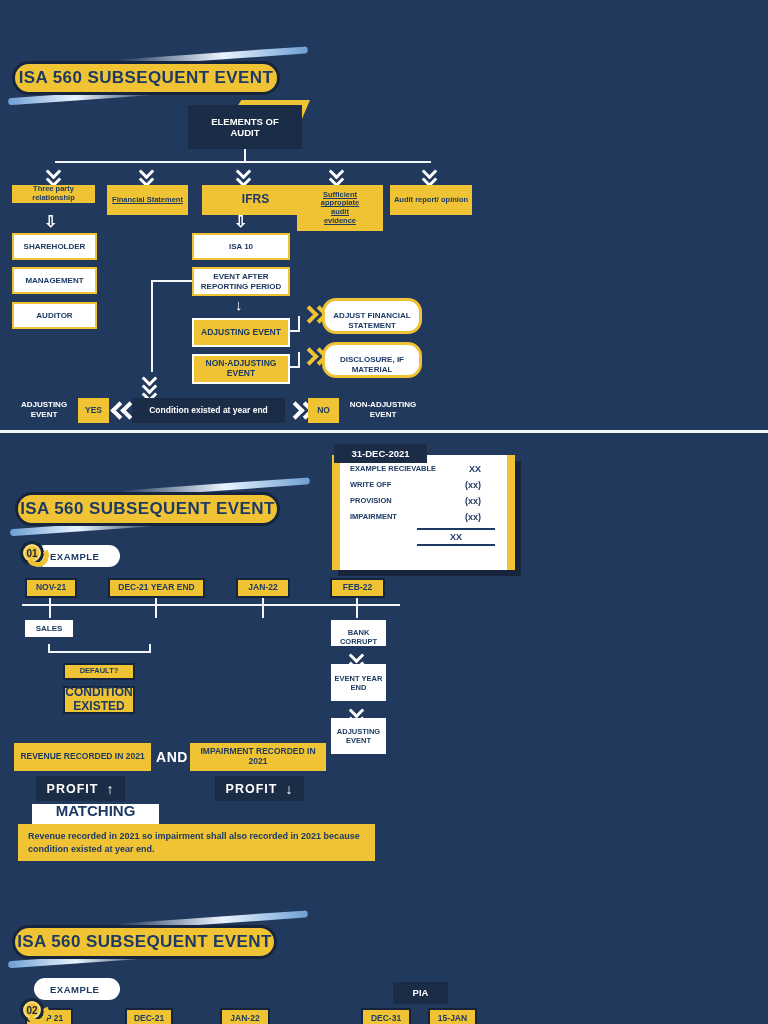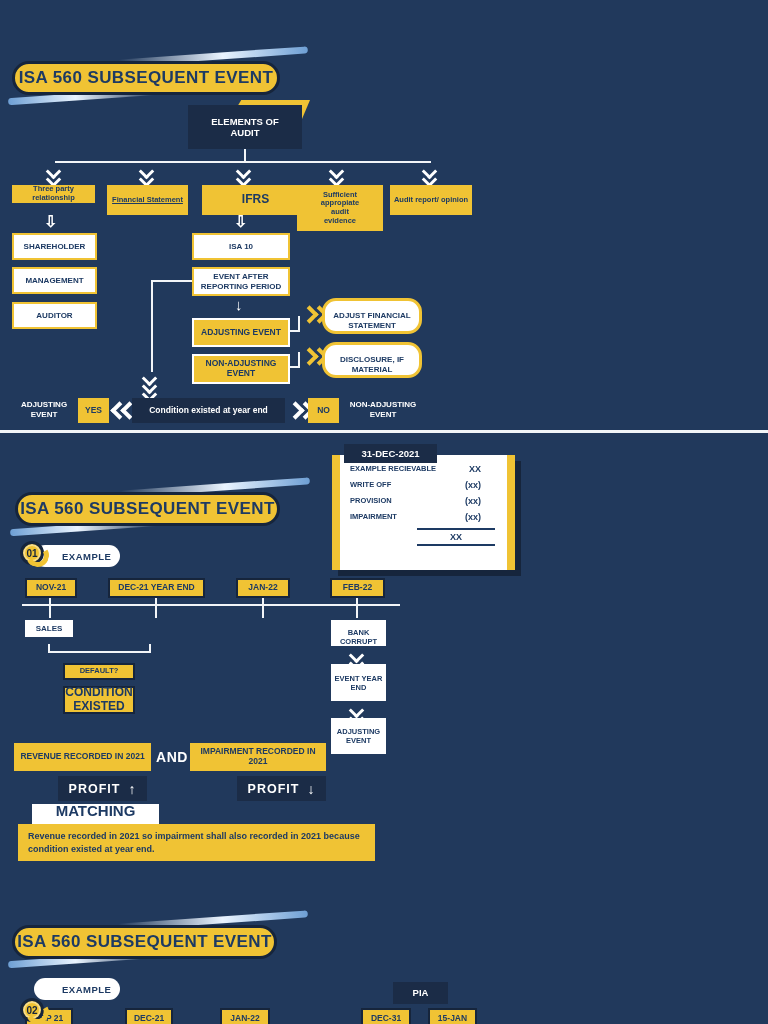--- a/index.html
+++ b/index.html
@@ -50,24 +50,24 @@
   .ltotal{margin-left:auto;width:78px;text-align:center;font-size:9px;
           border-top:2px solid #1d3a63;border-bottom:2px solid #1d3a63;padding:2px 0;}
   
   .exnum{background:#f0c334;border:3px solid #16253c;border-radius:50%;width:24px;height:24px;
          display:flex;align-items:center;justify-content:center;font-size:10px;color:#16253c;
          z-index:4;position:relative;box-shadow:inset 0 0 0 2px #f8dd8a;}
   .exnum:after{content:"";position:absolute;width:13px;height:13px;border:5px solid #f0c334;
          border-left-color:transparent;border-top-color:transparent;border-radius:50%;
          right:-8px;bottom:-5px;transform:rotate(15deg);z-index:-1;}
   .expill{background:#fff;border-radius:12px;color:#1d3a63;display:flex;align-items:center;
-          font-size:9.5px;letter-spacing:.5px;padding-left:28px;z-index:3;}
+          font-size:9.5px;letter-spacing:.5px;padding-left:16px;z-index:3;}
   .ribbon{background:#f0c334;clip-path:polygon(14% 0,100% 0,90% 100%,0 100%);}
   .profit{background:#1b2c47;color:#fff;display:flex;align-items:center;justify-content:center;
-          gap:8px;font-size:12.5px;letter-spacing:1px;margin-left:22px;}
+          gap:8px;font-size:12.5px;letter-spacing:1px;}
   .profit .ar{font-size:14px;}
 </style>
 </head>
 <body>
 
 <div class="page">
 
   <div class="swoosh abs" style="left:118px;top:53px;width:190px;"></div>
   <div class="swoosh rev abs" style="left:8px;top:93px;width:150px;"></div>
   <div class="titlepill abs" style="left:12px;top:61px;width:268px;height:34px;">
@@ -109,21 +109,21 @@
 
   <div class="ybox abs" style="left:12px;top:185px;width:83px;height:18px;font-size:7.5px;">
       <span>Three party relationship</span>
     </div>
   <div class="ybox abs" style="left:107px;top:185px;width:81px;height:30px;font-size:7.5px;text-decoration:underline;">
       <span>Financial Statement</span>
     </div>
   <div class="ybox abs" style="left:202px;top:185px;width:107px;height:30px;font-size:12px;">
       <span>IFRS</span>
     </div>
-  <div class="ybox abs" style="left:297px;top:185px;width:86px;height:46px;font-size:7.5px;padding:0 22px;">
+  <div class="ybox abs" style="left:297px;top:185px;width:86px;height:46px;font-size:7.5px;padding:0 22px;text-decoration:underline;">
       <span>Sufficient appropiate audit evidence</span>
     </div>
   <div class="ybox abs" style="left:390px;top:185px;width:82px;height:30px;font-size:7.5px;">
       <span>Audit report/ opinion</span>
     </div>
 
   <div class="wtext abs" style="left:44px;top:212px;font-size:16px;">
     <span>⇩</span></div>
   <div class="wtext abs" style="left:234px;top:212px;font-size:16px;">
     <span>⇩</span></div>
@@ -198,21 +198,21 @@
       <i></i>
       <i></i>
     </div>
   <div class="ybox abs" style="left:308px;top:398px;width:31px;height:25px;font-size:8.5px;">
       <span>NO</span>
     </div>
   <div class="wtext abs" style="left:342px;top:400px;width:82px;font-size:8px;"><span>NON-ADJUSTING EVENT</span></div>
 
   <div class="abs" style="left:0;top:430px;width:768px;height:3px;background:#f2f5f8;"></div>
 
-  <div class="darkbox abs" style="left:344px;top:444px;width:93px;height:19px;font-size:9.5px;z-index:4;">
+  <div class="darkbox abs" style="left:334px;top:444px;width:93px;height:19px;font-size:9.5px;z-index:4;">
       <span>31-DEC-2021</span>
     </div>
   <div class="ledger abs" style="left:332px;top:455px;width:183px;height:115px;">
     <div class="inner">
       <div class="lrow">
         <span class="ll">EXAMPLE RECIEVABLE</span>
         <span class="lv">XX</span>
       </div>
       <div class="lrow">
         <span class="ll">WRITE OFF</span>

